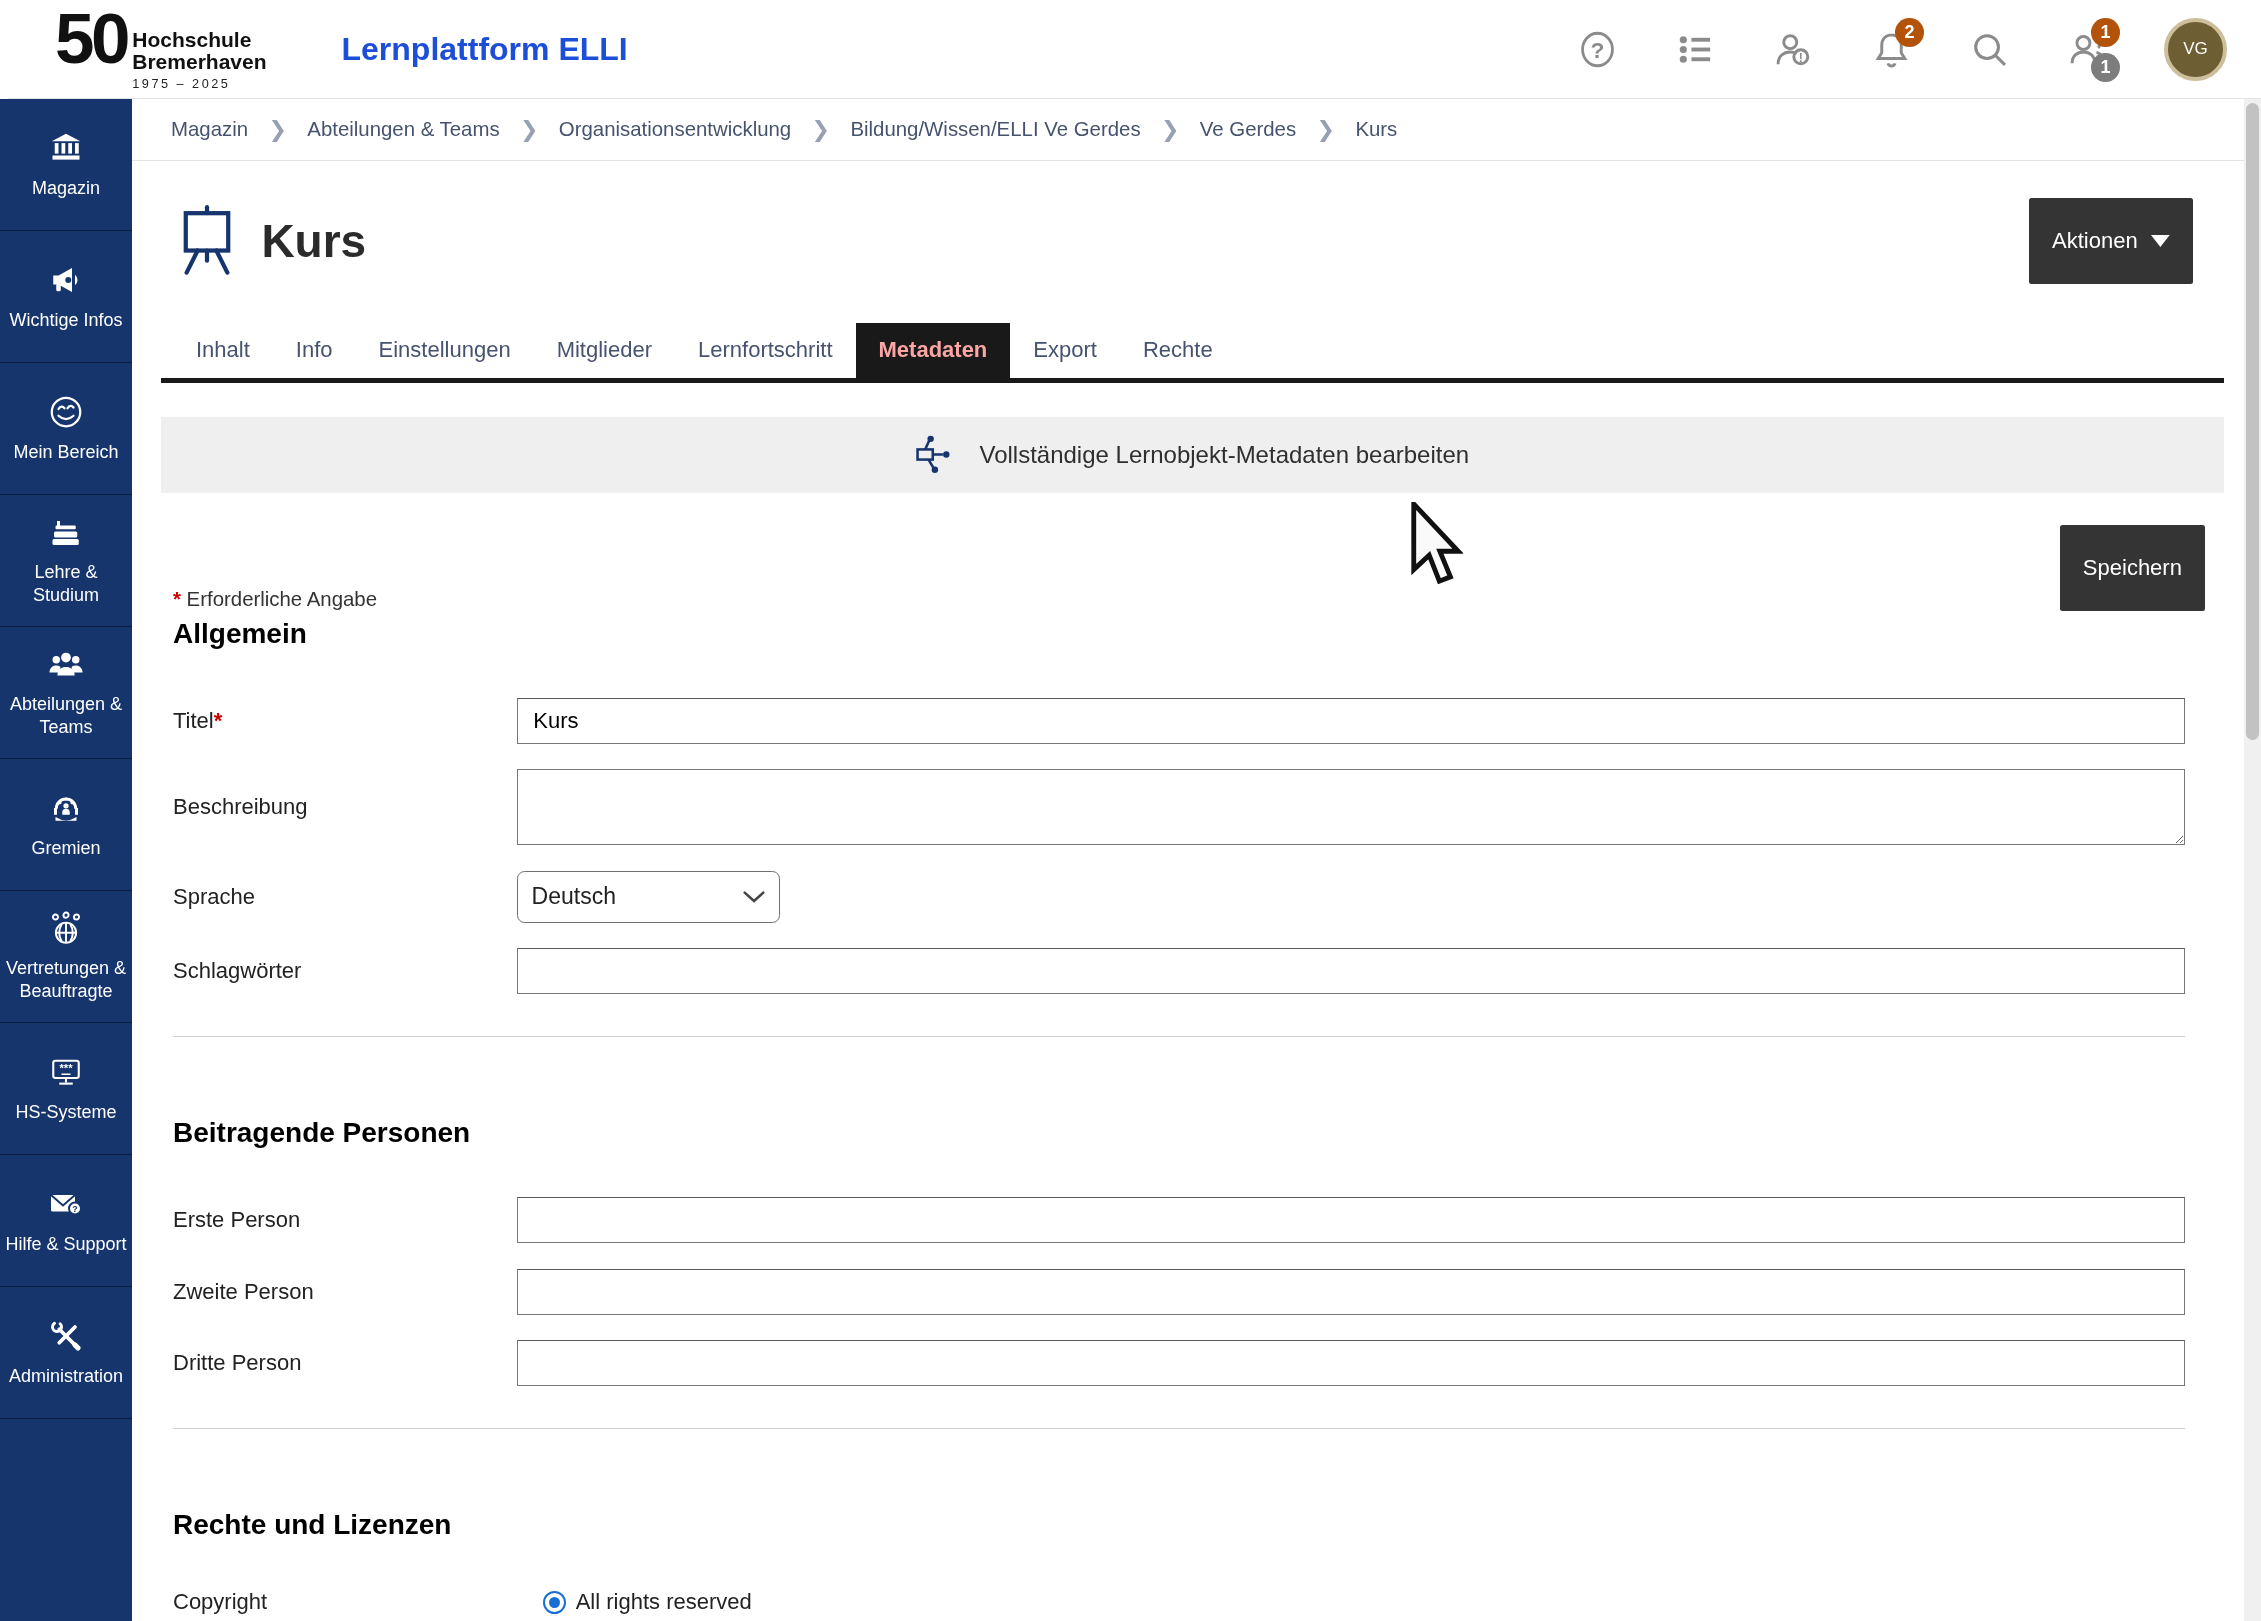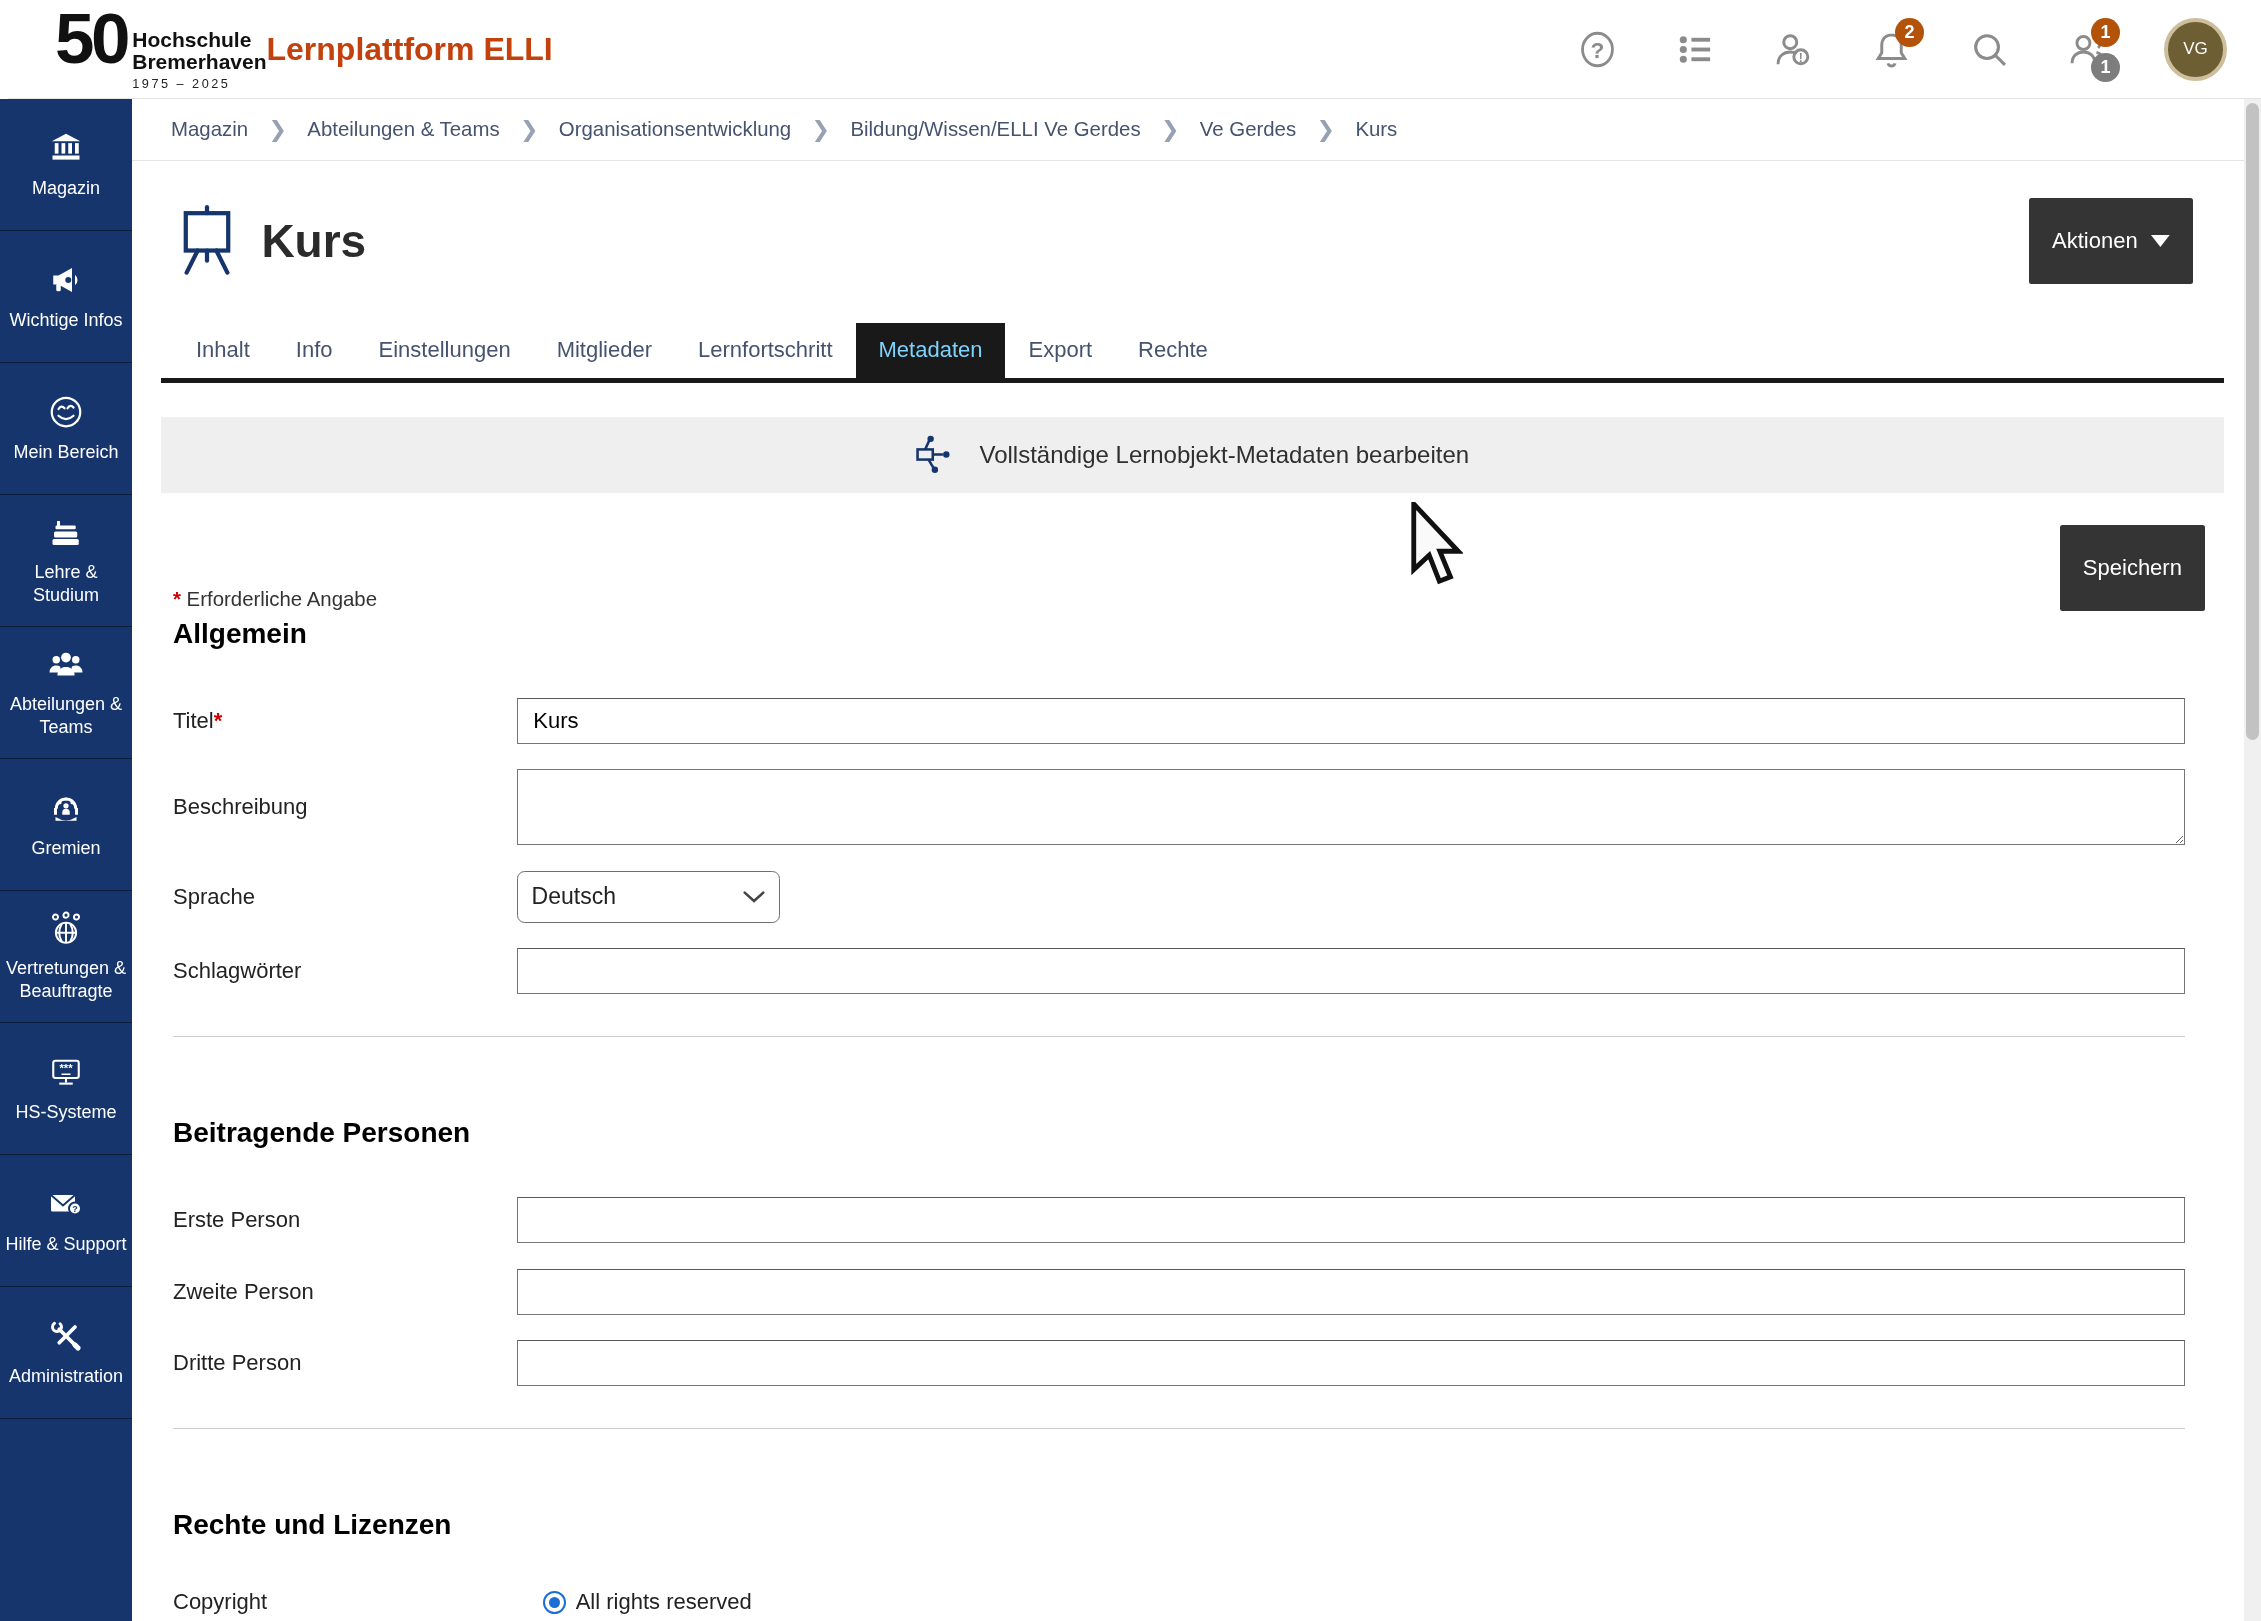--- a/index.html
+++ b/index.html
@@ -20,21 +20,21 @@
   html,body{width:2261px;height:1621px}
   body{font-family:"Liberation Sans","DejaVu Sans",sans-serif;background:#fff;color:#222;position:relative;overflow:hidden}
 
   
   .header{position:absolute;top:0;left:8px;right:0;height:99px;background:#fff;border-bottom:0.8px solid #e3e3e3;display:flex;align-items:center;z-index:30}
   .logo{display:flex;align-items:flex-start;margin-left:47px;gap:5.1px}
   .logo-50{font-size:71px;font-weight:bold;line-height:0.9;color:#111;letter-spacing:-3.4px}
   .logo-txt{display:flex;flex-direction:column;margin-top:22px}
   .logo-name{font-size:21px;font-weight:bold;color:#111;line-height:1.05}
   .logo-years{font-size:12.7px;color:#222;letter-spacing:2.5px;margin-top:4.2px}
-  .app-title{font-size:32px;font-weight:bold;color:#c2410c;}
+  .app-title{font-size:32px;font-weight:bold;color:#1d4ed8;margin-left:75px}
   .header-spacer{flex:1}
   .hicons{display:flex;align-items:center;gap:56px;margin-right:34px}
   .hicon{position:relative;width:42px;height:42px;display:flex;align-items:center;justify-content:center;cursor:pointer}
   .hicon svg{width:39px;height:39px}
   .badge{position:absolute;min-width:29px;height:29px;border-radius:14.4px;color:#fff;font-size:18px;display:flex;align-items:center;justify-content:center;font-weight:bold}
   .badge.orange{background:var(--badge-orange);top:-10.2px;right:-12px}
   .badge.gray{background:var(--badge-gray);bottom:-12px;right:-12px}
   .avatar{width:63px;height:63px;border-radius:50%;background:var(--avatar-bg);border:4.2px solid var(--avatar-ring);color:#fff;font-size:17px;display:flex;align-items:center;justify-content:center;cursor:pointer}
 
   
@@ -51,21 +51,21 @@
   .inner{padding:0 20.4px 0 29px}
 
   .title-row{display:flex;align-items:center;margin-top:37px;padding:0 12px}
   .obj-icon svg{width:68px;height:73px}
   .page-title{font-size:46px;font-weight:bold;color:#2b2b2b;margin-left:20.4px}
   .btn-dark{background:var(--dark-btn);color:#fff;font-size:22px;border:none;border-radius:2.5px;padding:30px 23px;display:flex;align-items:center;gap:13.6px;cursor:pointer}
   .title-row .btn-dark{margin-left:auto;margin-right:18.7px}
 
   .tabs-row{margin-top:39px;padding-left:12px;border-bottom:5.1px solid var(--tab-black);display:flex}
   .tab{font-size:22px;color:var(--slate);padding:14.4px 23px;cursor:pointer;white-space:nowrap}
-  .tab.active{background:var(--tab-black);color:#7dd3fc;font-weight:normal}
+  .tab.active{background:var(--tab-black);color:#fca5a5;font-weight:bold}
 
   .subtabs{margin-top:22px;padding-left:12px;display:flex;gap:39px}
   .subtab{font-size:20.4px;color:var(--slate);cursor:pointer}
   .subtab.active{text-decoration:underline;text-underline-offset:6px}
 
   .banner{margin-top:34px;height:76px;background:var(--banner-bg);display:flex;align-items:center;justify-content:center;gap:20px;cursor:pointer}
   .banner svg{width:44px;height:39px}
   .banner-label{font-size:24px;color:#2f2f2f}
 
   .required-row{margin-top:32px;display:flex;align-items:flex-end;padding:0 18.7px 0 12px}

